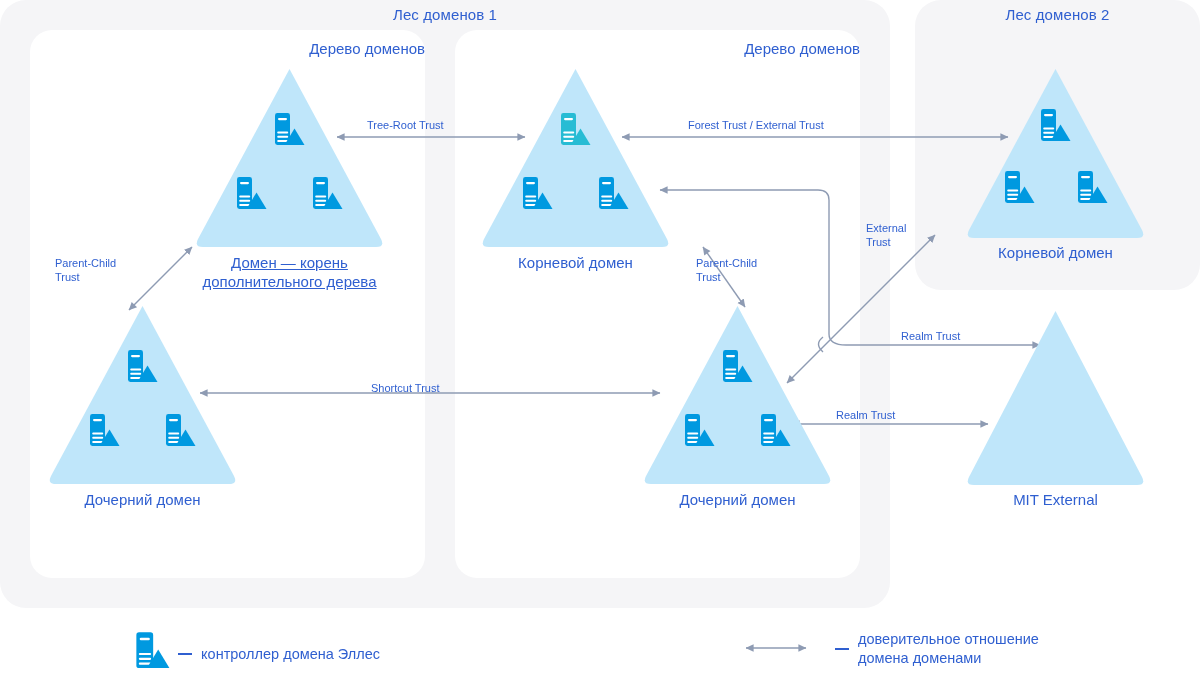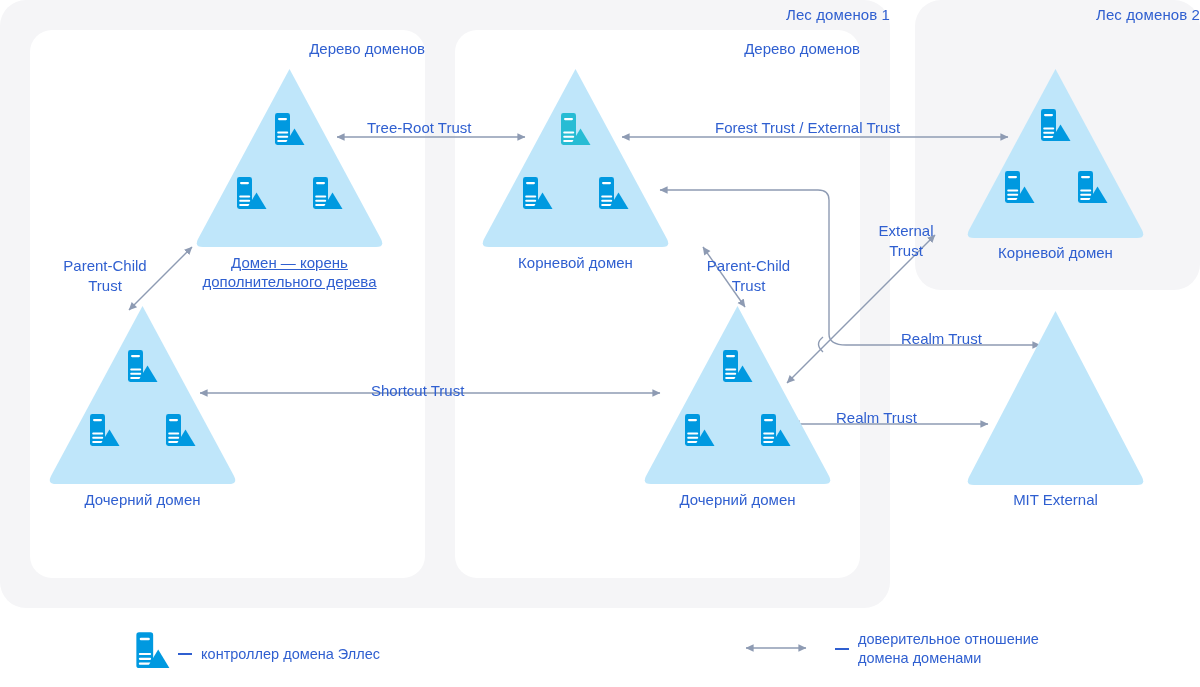--- a/index.html
+++ b/index.html
@@ -19,21 +19,21 @@
     position:absolute;
     background:#f5f5f7;
     border-radius:26px;
   }
   #forest1{ left:0;   top:0;   width:890px;  height:608px; }
   #forest2{ left:915px; top:0; width:285px;  height:290px; }
 
   .forest-title{
     position:absolute;
     top:6px; left:0; right:0;
-    text-align:right;
+    text-align:center;
     font-size:15px;
     color:#2f5fd0;
     letter-spacing:.1px;
   }
 
   .tree{
     position:absolute;
     background:#ffffff;
     border-radius:22px;
   }
@@ -66,25 +66,25 @@
     text-align:center;
     font-size:15px;
     color:#2f5fd0;
     line-height:1.28;
   }
   .node-label.two{ white-space:normal; width:230px; }
 
   
   .edge-label{
     position:absolute;
-    font-size:15px;
+    font-size:11px;
     color:#2f5fd0;
     white-space:nowrap;
     line-height:1.3;
-    text-align:center;
+    text-align:left;
   }
   .edge-label.multi{ white-space:normal; }
 
   
   #legend{
     position:absolute;
     left:0; top:620px;
     width:1200px; height:67px;
   }
   .legend-item{
@@ -152,21 +152,21 @@
 
     <path d="M823,352 Q814,344 823,337" fill="none" stroke="#8e9bb3" stroke-width="1.4"></path>
 
     <line x1="1035" y1="345" x2="1040" y2="345" stroke="#8e9bb3" stroke-width="1.4" marker-end="url(#ah)"></line>
 
     <line x1="792" y1="424" x2="988" y2="424" stroke="#8e9bb3" stroke-width="1.4" marker-start="url(#ah-start)" marker-end="url(#ah)"></line>
   </svg>
 
   <div class="edge-label" style="left:367px; top:118px;">Tree-Root Trust</div>
 
-  <div class="edge-label" style="left:688px; top:118px;margin-left:27px;">Forest Trust / External Trust</div>
+  <div class="edge-label" style="left:688px; top:118px;">Forest Trust / External Trust</div>
 
   <div class="edge-label multi" style="left:55px; top:256px; width:100px;">Parent-Child<br>Trust</div>
 
   <div class="edge-label multi" style="left:696px; top:256px; width:105px;">Parent-Child<br>Trust</div>
 
   <div class="edge-label" style="left:371px; top:381px;">Shortcut Trust</div>
 
   <div class="edge-label multi" style="left:866px; top:221px; width:80px;">External<br>Trust</div>
 
   <div class="edge-label" style="left:901px; top:329px;">Realm Trust</div>

